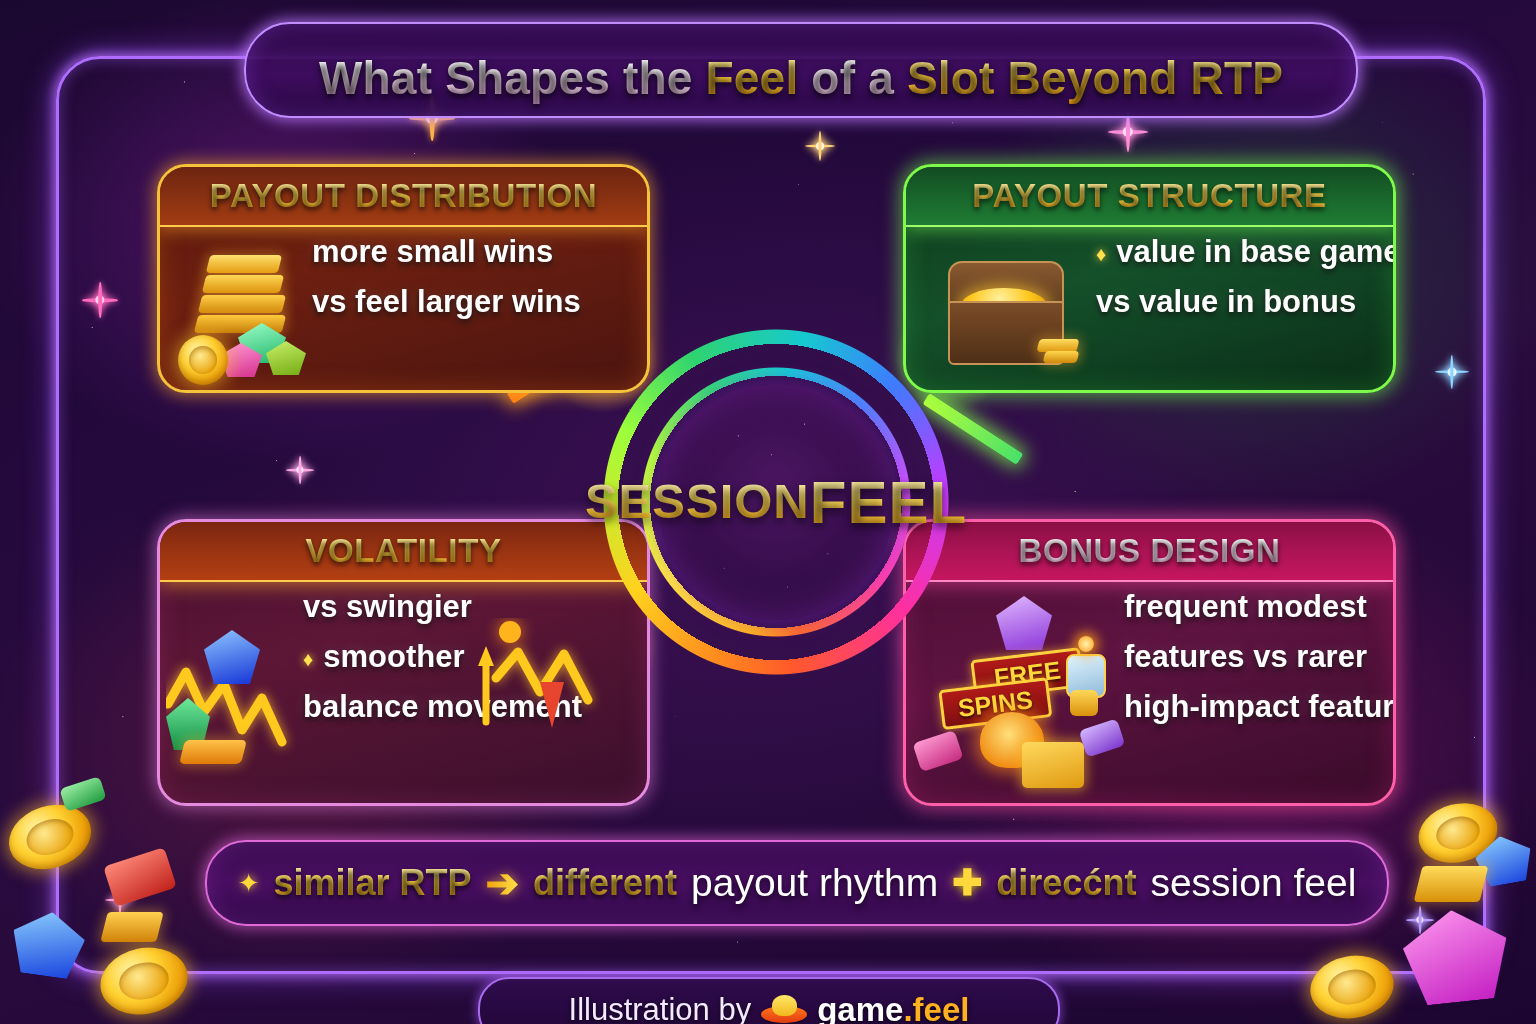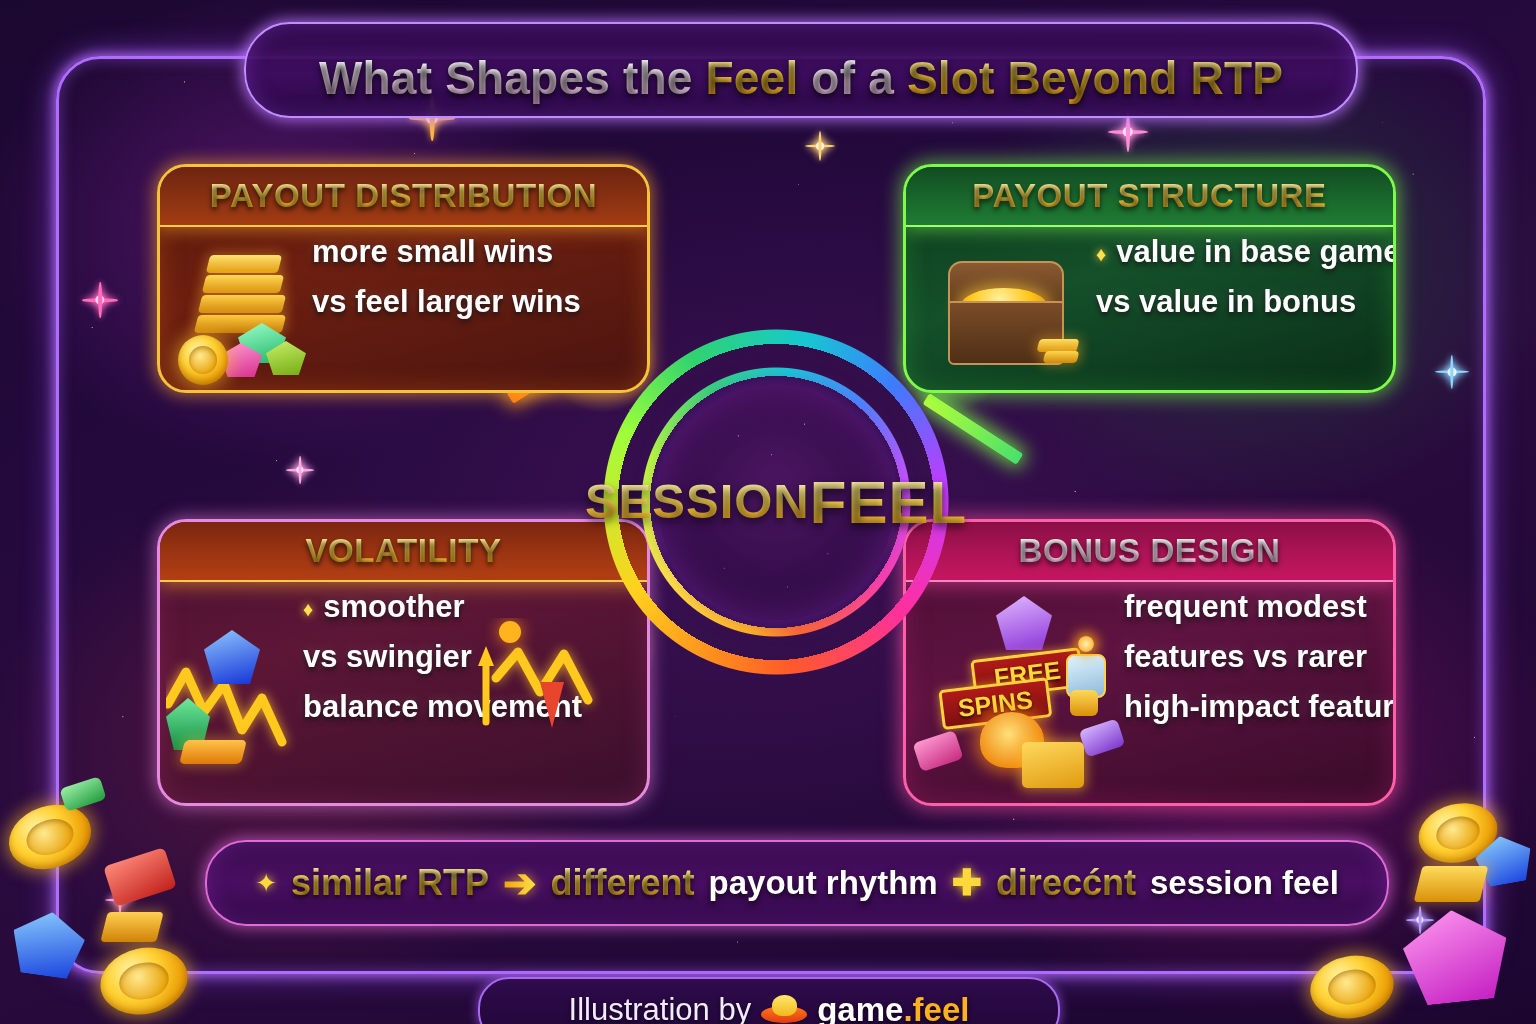--- a/index.html
+++ b/index.html
@@ -204,21 +204,21 @@
   
   #banner{position:absolute;left:205px;top:840px;width:1180px;height:82px;border-radius:41px;
     background:linear-gradient(180deg,rgba(58,12,82,.92) 0%,rgba(74,14,100,.92) 50%,rgba(50,10,74,.95) 100%);
     border:2.5px solid #e06bd8;
     box-shadow:0 0 14px 3px rgba(220,100,210,.6),inset 0 0 20px rgba(150,50,180,.35);
     display:flex;align-items:center;justify-content:center;gap:14px;white-space:nowrap;}
   #banner .bg-txt{font-size:36px;font-weight:bold;
     background:linear-gradient(180deg,#fff6b8 8%,#ffd43f 48%,#f2a70f 96%);
     -webkit-background-clip:text;background-clip:text;color:transparent;
     text-shadow:0 3px 5px rgba(0,0,0,.7);}
-  #banner .bw-txt{font-size:33px;font-weight:bold;color:#fff;text-shadow:0 3px 6px rgba(0,0,0,.8);}
+  #banner .bw-txt{font-size:39px;font-weight:normal;color:#fff;text-shadow:0 3px 6px rgba(0,0,0,.8);}
   #banner .bdia{color:#ffd93c;font-size:26px;text-shadow:0 0 10px rgba(255,215,60,.95);}
   #banner .barrow{font-size:40px;font-weight:bold;
     background:linear-gradient(90deg,#f0a00c,#ffe34a);
     -webkit-background-clip:text;background-clip:text;color:transparent;
     filter:drop-shadow(0 0 6px rgba(255,200,40,.7));}
   #banner .bplus{color:#ffd93c;font-size:36px;font-weight:bold;
     text-shadow:0 0 10px rgba(255,215,60,.9),0 3px 5px rgba(0,0,0,.6);}
 
   
   #footer{position:absolute;left:478px;top:977px;width:578px;height:62px;border-radius:31px;
@@ -373,22 +373,22 @@
       <div class="icon-art" style="left:318px;top:36px;width:140px;height:130px;">
         <svg width="140" height="130" viewBox="0 0 140 130">
           <polyline points="8,104 8,42" fill="none" stroke="#ffc91e" stroke-width="7" stroke-linecap="round"></polyline>
           <polygon points="8,28 0,48 16,48" fill="#ffc91e"></polygon>
           <polyline points="18,60 40,34 62,74 86,36 110,82" fill="none" stroke="#ffc91e" stroke-width="9" stroke-linejoin="round" stroke-linecap="round" style="filter:drop-shadow(0 0 6px rgba(255,190,40,.75))"></polyline>
           <polygon points="62,64 86,64 74,110" fill="#e8452e"></polygon>
           <circle cx="32" cy="14" r="11" fill="#ffb41e" style="filter:drop-shadow(0 0 8px rgba(255,140,20,.9))"></circle>
         </svg>
       </div>
       <div class="plines">
+        <div class="pline">vs swingier</div>
         <div class="pline"><span class="bullet">♦</span><span>smoother</span></div>
-        <div class="pline">vs swingier</div>
         <div class="pline">balance movement</div>
       </div>
     </div>
   </div>
 
   <div class="panel" id="p-bonus">
     <div class="pglow"></div>
     <div class="phead">
       <span class="ht white-txt">BONUS DESIGN</span>
     </div>

